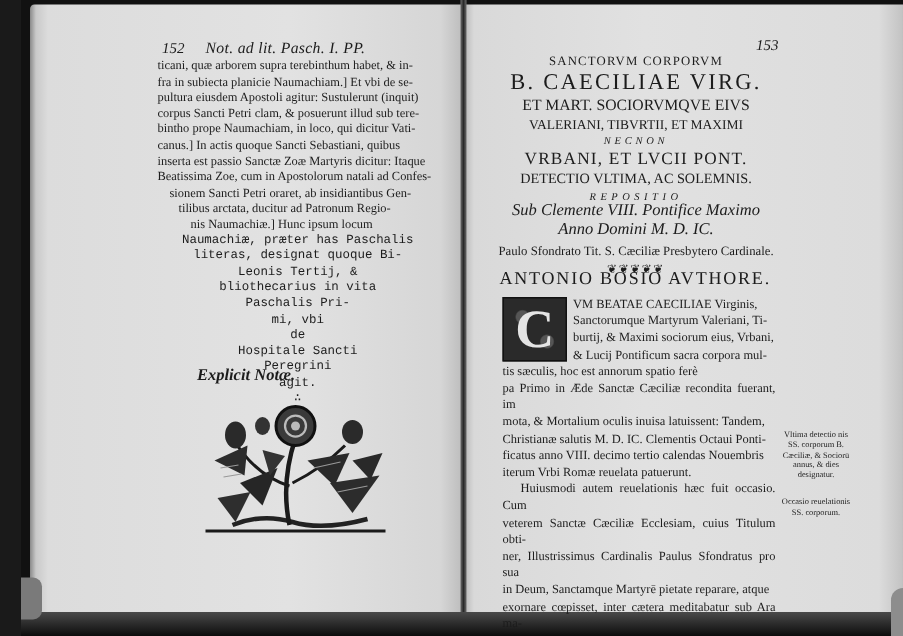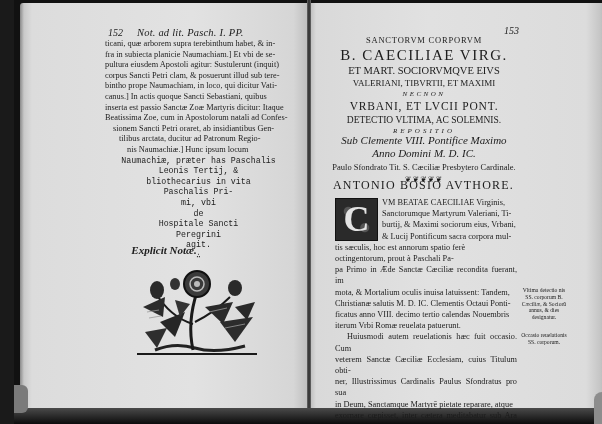--- a/index.html
+++ b/index.html
@@ -135,20 +135,21 @@
     <p>corpus Sancti Petri clam, &amp; posuerunt illud sub tere-</p>
     <p>bintho prope Naumachiam, in loco, qui dicitur Vati-</p>
     <p>canus.] In actis quoque Sancti Sebastiani, quibus</p>
     <p>inserta est passio Sanctæ Zoæ Martyris dicitur: Itaque</p>
     <p>Beatissima Zoe, cum in Apostolorum natali ad Confes-</p>
     <p style="padding-left:8px">sionem Sancti Petri oraret, ab insidiantibus Gen-</p>
     <p style="padding-left:14px;padding-right:14px">tilibus arctata, ducitur ad Patronum Regio-</p>
     <p style="padding-left:22px;padding-right:30px">nis Naumachiæ.] Hunc ipsum locum</p>
     <div class="lp-taper">
       <div>Naumachiæ, præter has Paschalis</div>
+      <div>literas, designat quoque Bi-</div>
       <div>Leonis Tertij, &amp;</div>
       <div>bliothecarius in vita</div>
       <div>Paschalis Pri-</div>
       <div>mi, vbi</div>
       <div>de</div>
       <div>Hospitale Sancti</div>
       <div>Peregrini</div>
       <div>agit.</div>
       <div class="mark">∴</div>
     </div>
@@ -198,21 +199,20 @@
 
   <div class="author">ANTONIO BOSIO AVTHORE.</div>
 
   <div class="rp-body">
     <div class="dropcap">C</div>
     <p>VM BEATAE CAECILIAE Virginis,</p>
     <p>Sanctorumque Martyrum Valeriani, Ti-</p>
     <p>burtij, &amp; Maximi sociorum eius, Vrbani,</p>
     <p>&amp; Lucij Pontificum sacra corpora mul-</p>
     <p>tis sæculis, hoc est annorum spatio ferè</p>
-    <p style="clear:left">octingentorum, prout à Paschali Pa-</p>
     <p>pa Primo in Æde Sanctæ Cæciliæ recondita fuerant, im</p>
     <p>mota, &amp; Mortalium oculis inuisa latuissent: Tandem,</p>
     <p>Christianæ salutis M. D. IC. Clementis Octaui Ponti-</p>
     <p>ficatus anno VIII. decimo tertio calendas Nouembris</p>
     <p style="text-align:left">iterum Vrbi Romæ reuelata patuerunt.</p>
     <p class="indent">Huiusmodi autem reuelationis hæc fuit occasio. Cum</p>
     <p>veterem Sanctæ Cæciliæ Ecclesiam, cuius Titulum obti-</p>
     <p>ner, Illustrissimus Cardinalis Paulus Sfondratus pro sua</p>
     <p>in Deum, Sanctamque Martyrē pietate reparare, atque</p>
     <p>exornare cœpisset, inter cætera meditabatur sub Ara ma-</p>

